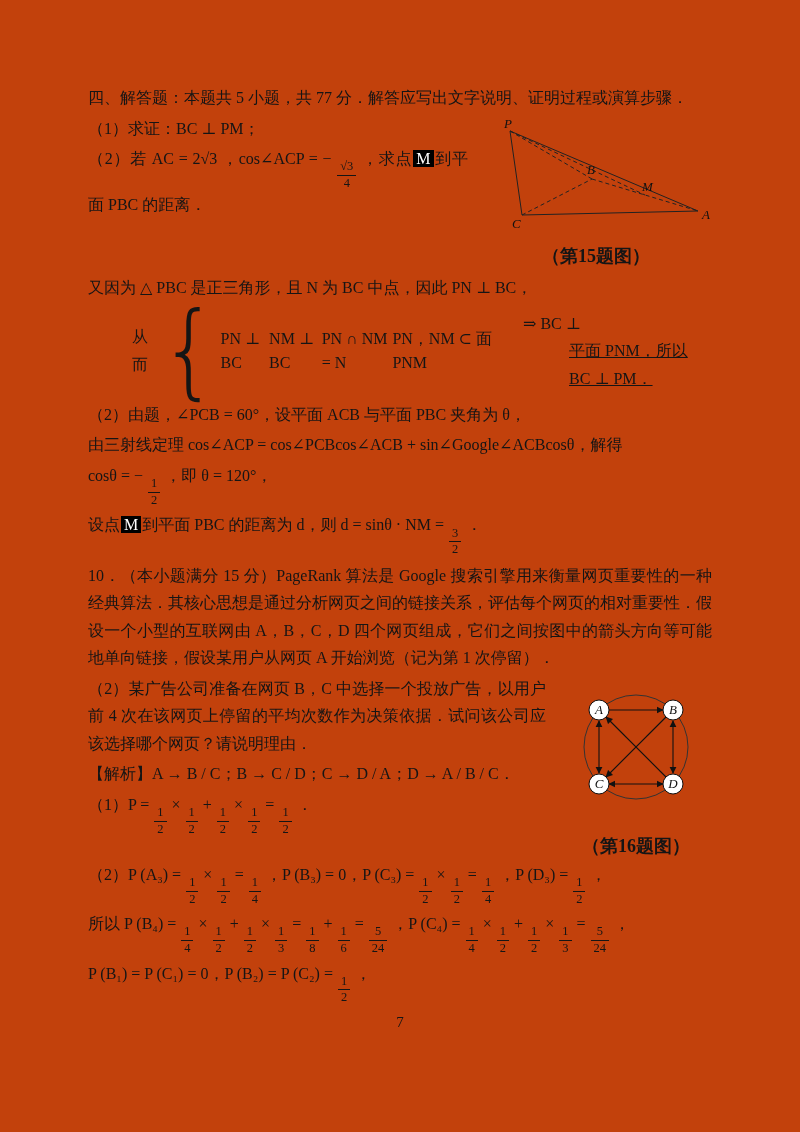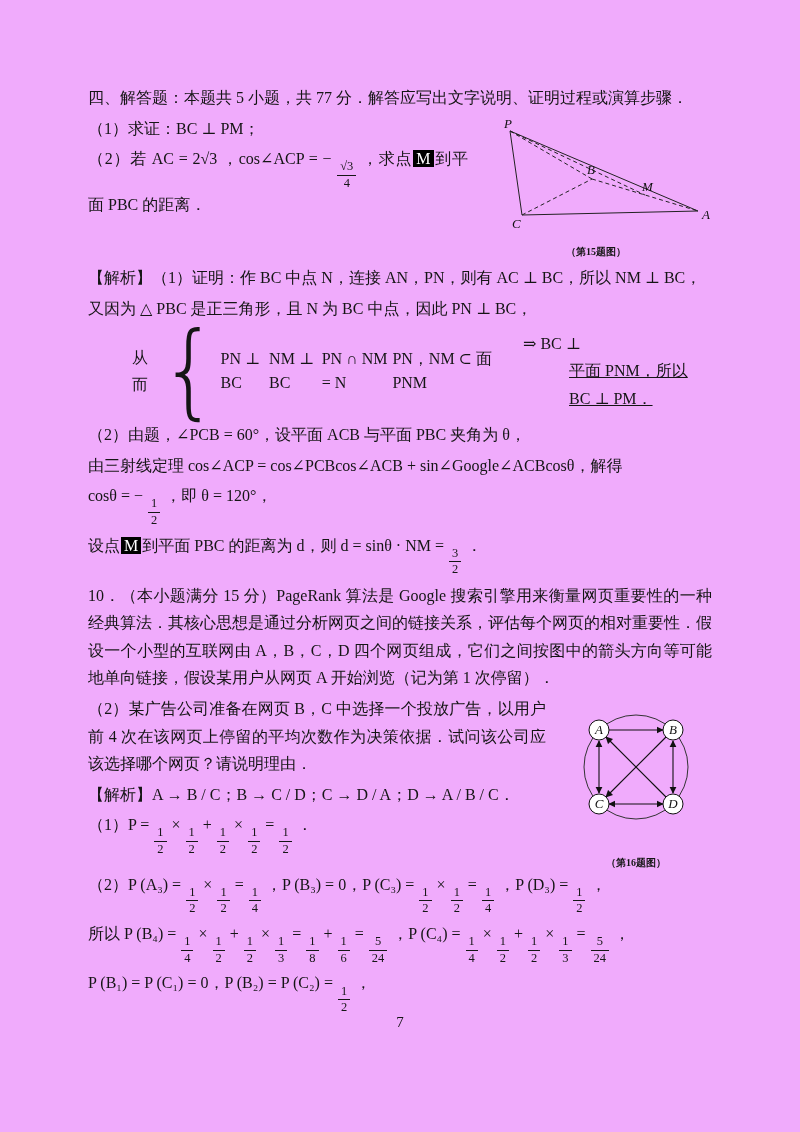--- a/index.html
+++ b/index.html
@@ -1,34 +1,34 @@
 <!DOCTYPE html>
 <html><head>
 <meta charset="utf-8">
 <style>
   * { box-sizing: border-box; }
   html, body { margin: 0; padding: 0; background: #ffffff; }
   .page {
-    width: 800px; height: 1132px; margin: 0 auto; background: #f0abfc;
+    width: 800px; height: 1132px; margin: 0 auto; background: #c2410c;
     position: relative; overflow: hidden;
     padding: 84px 88px 0 88px;
     font-family: "Liberation Serif", "DejaVu Serif", serif;
     font-size: 16px; line-height: 1.72; color: #151515;
   }
   p { margin: 0 0 3px 0; text-align: justify; }
   .frac {
     display: inline-flex; flex-direction: column; vertical-align: -0.5em;
     text-align: center; font-size: 0.78em; line-height: 1.25; padding: 0 1px;
   }
   .frac .num { display: block; border-bottom: 1px solid #151515; padding: 0 3px; }
   .frac .den { display: block; padding: 0 3px; }
   .hl { background: #000; color: #fff; padding: 0 3px; margin: 0 1px; }
   .fig15 { float: right; width: 232px; margin: 2px 0 2px 12px; text-align: center; }
   .fig16 { float: right; width: 152px; margin: 0 0 2px 14px; text-align: center; }
-  .fig-caption { font-weight: bold; font-size: 10px; line-height: 1.3; margin-top: 2px; }
+  .fig-caption { font-weight: bold; font-size: 18px; line-height: 1.3; margin-top: 2px; }
   .with-fig::after, .block::after { content: ""; display: block; clear: both; }
   .cases-row { display: flex; align-items: center; margin: 2px 0 4px 0; }
   .from-word { margin-right: 2px; margin-left: 44px; }
   .brace {
     font-family: "DejaVu Sans", sans-serif; font-weight: 300;
     font-size: 92px; line-height: 1; transform: scaleY(1.12); margin: 0 2px;
   }
   .cases { display: flex; line-height: 1.5; }
   .implies { display: flex; flex-direction: column; justify-content: flex-start; margin-left: 30px; }
   .implies .l2 { margin-left: 46px; text-decoration: underline; }
@@ -66,21 +66,20 @@
     <p>（1）求证：BC ⊥ PM；</p>
     <p>
       <span>（2）若 AC = 2√3 ，cos∠ACP = − <span class="frac">
             <span class="num">√3</span>
             <span class="den">4</span>
           </span> ，求点</span><span class="hl">M</span><span>到平面 PBC 的距离．</span>
     </p>
   </div>
 
   <div class="block">
-    <p>【解析】（1）证明：作 BC 中点 N，连接 AN，PN，则有 AC ⊥ BC，所以 NM ⊥ BC，</p>
     <p>又因为 △ PBC 是正三角形，且 N 为 BC 中点，因此 PN ⊥ BC，</p>
 
     <div class="cases-row">
       <span class="from-word">从而</span>
       <span class="brace">{</span>
       <div class="cases">
         <div>PN ⊥ BC</div>
         <div>NM ⊥ BC</div>
         <div>PN ∩ NM = N</div>
         <div>PN，NM ⊂ 面PNM</div>

